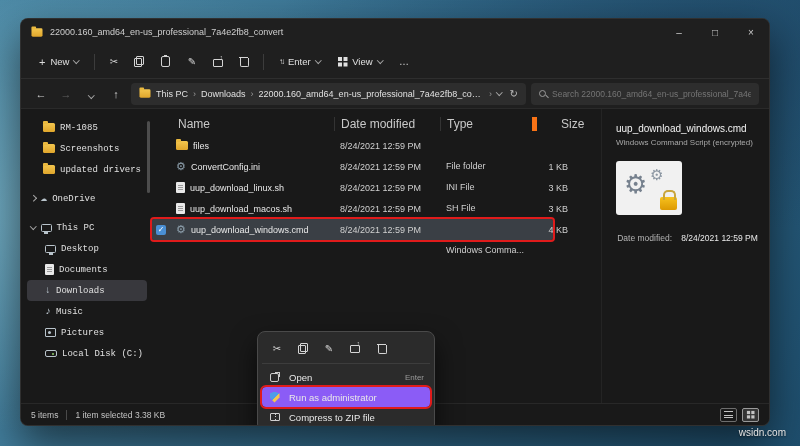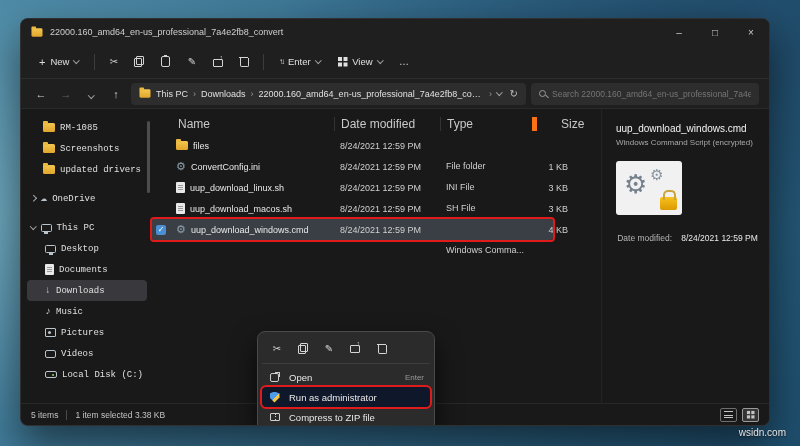--- a/index.html
+++ b/index.html
@@ -90,21 +90,21 @@
   .sb-right{ margin-left:auto; display:flex; align-items:center; }
   .vbtn{ width:17px; height:14px; border:1px solid #6e6e6e; border-radius:2px; margin-left:5px; display:flex; align-items:center; justify-content:center; color:#c4c4c4; }
   .vbtn.active{ background:#343434; border-color:#9a9a9a; }
 
   
   .ctx{ position:absolute; left:236px; top:222px; width:178px; background:#2b2b2b; border:1px solid #4a4a4a; border-radius:8px;
         box-shadow:0 12px 26px rgba(0,0,0,.65); padding:4px; z-index:30; font-size:9.5px; color:#e8e8e8; }
   .ctx-icons{ display:flex; align-items:center; gap:4px; padding:3px 4px 6px; border-bottom:1px solid #3d3d3d; margin-bottom:3px; }
   .ctx-iconbtn{ width:22px; height:18px; display:flex; align-items:center; justify-content:center; color:#d6d6d6; border-radius:3px; font-size:10px; }
   .ctx-item{ display:flex; align-items:center; gap:8px; height:20px; padding:0 6px; border-radius:4px; }
-  .ctx-item.run{ background:#0f172a; outline:2px solid #e01b1b; outline-offset:0;justify-content:center; }
+  .ctx-item.run{ background:#8b5cf6; outline:2px solid #e01b1b; outline-offset:0;justify-content:center; }
   .ctx-ic{ width:13px; display:flex; align-items:center; justify-content:center; color:#cfcfcf; font-size:9px; flex:0 0 auto; }
   .ctx-label{ flex:1; white-space:nowrap; overflow:hidden; text-overflow:ellipsis; }
   .ctx-short{ color:#9a9a9a; font-size:8px; white-space:nowrap; }
 
   
   .folder-ic{ position:relative; width:12px; height:9px; background:linear-gradient(#f3c64e,#e0a62c); border-radius:1.5px; flex:0 0 auto; }
   .folder-ic::before{ content:""; position:absolute; top:-2px; left:0; width:5px; height:3px; background:#eab93f; border-radius:1px 1px 0 0; }
   .folder-ic.small{ transform:scale(.92); }
   .page-ic{ width:9px; height:11px; background:#e9e9e9; border-radius:1px; flex:0 0 auto; position:relative; }
   .page-ic::before{ content:""; position:absolute; top:3px; left:2px; right:2px; height:1px; background:#9a9a9a; box-shadow:0 2px 0 #9a9a9a,0 4px 0 #9a9a9a; }
@@ -265,24 +265,20 @@
       </div>
       <div class="side-item" style="padding-left:18px">
         <span class="note-ch">♪</span>
         <span>Music</span>
       </div>
       <div class="side-item" style="padding-left:18px">
         <span class="img-ic"></span>
         <span>Pictures</span>
       </div>
       <div class="side-item" style="padding-left:18px">
-        <span class="vid-ic"></span>
-        <span>Videos</span>
-      </div>
-      <div class="side-item" style="padding-left:18px">
         <span class="drive-ic"></span>
         <span>Local Disk (C:)</span>
       </div>
       <div class="side-scroll"></div>
     </div>
 
     <div class="filepane">
       <div class="lheader">
         <div class="lh-name">Name</div>
         <div class="lh-date">Date modified</div>

